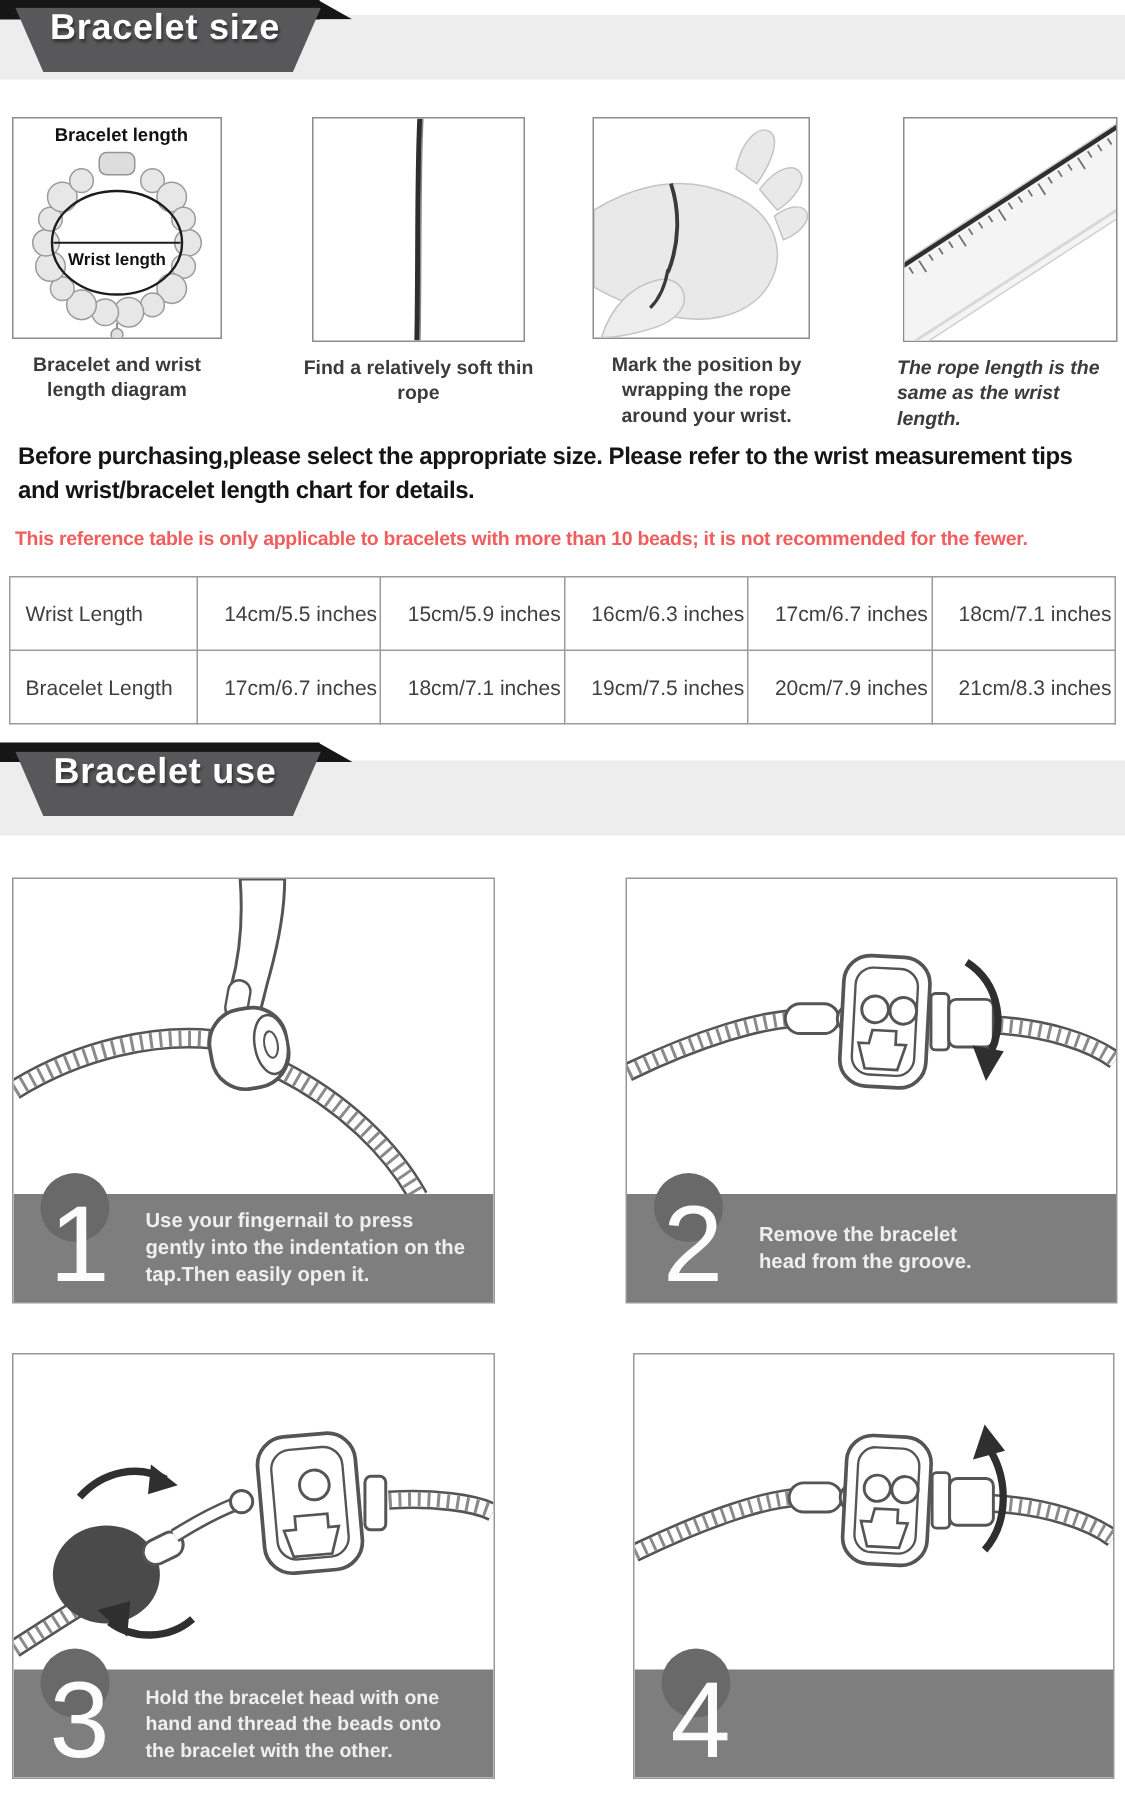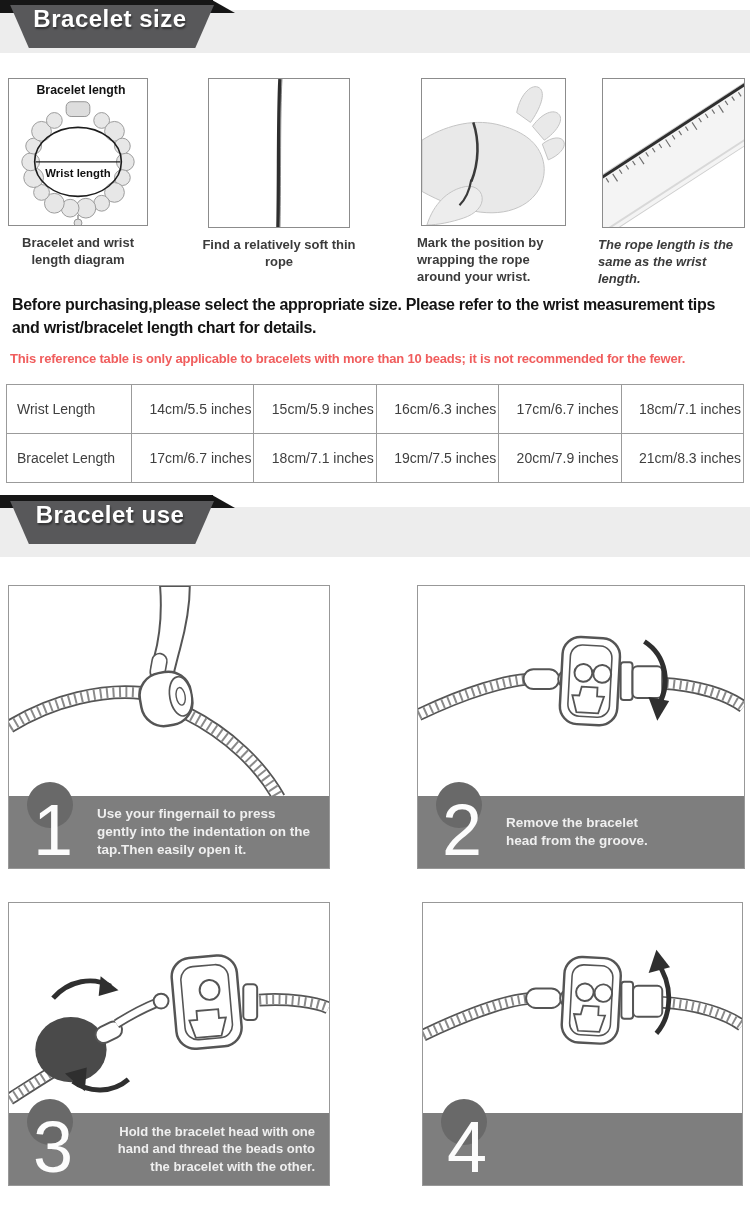--- a/index.html
+++ b/index.html
@@ -88,21 +88,21 @@
   <div class="abs" style="left:190px;top:0;width:178px;text-align:center;">
     <div class="m-panel" style="width:142px;height:150px;margin:0 auto;">
       <svg width="140" height="148" viewBox="0 0 142 150">
         <path d="M72,0 C70,40 71,95 70,150" fill="none" stroke="#2e2e2e" stroke-width="3.6"></path>
         <path d="M74,0 C72,40 73,95 72,150" fill="none" stroke="#8a8a8a" stroke-width="1"></path>
       </svg>
     </div>
     <div class="m-caption">Find a relatively soft thin rope</div>
   </div>
 
-  <div class="abs" style="left:417px;top:0;width:162px;text-align:left;">
+  <div class="abs" style="left:391px;top:0;width:162px;text-align:center;">
     <div class="m-panel" style="width:145px;height:148px;margin-left:4px;">
       <svg width="143" height="146" viewBox="0 0 145 148">
         <path d="M0,62 C22,48 50,40 76,46 C100,52 116,62 122,80 C128,98 120,120 98,130 C72,142 36,134 0,114 Z" fill="#e9e9e9" stroke="#c3c3c3"></path>
         <path d="M96,34 C100,14 112,4 119,9 C126,14 120,30 110,44 Z" fill="#e9e9e9" stroke="#c3c3c3"></path>
         <path d="M112,48 C122,34 134,30 139,36 C144,42 136,54 124,62 Z" fill="#e9e9e9" stroke="#c3c3c3"></path>
         <path d="M122,66 C132,58 142,58 144,64 C146,70 138,78 128,82 Z" fill="#e9e9e9" stroke="#c3c3c3"></path>
         <path d="M52,44 C58,62 58,84 50,104" fill="none" stroke="#3a3a3a" stroke-width="2.6"></path>
         <path d="M5,148 C12,126 26,114 40,110 C52,106 60,112 61,120 C62,129 54,137 42,141 C30,145 16,148 5,148 Z" fill="#ededed" stroke="#c3c3c3"></path>
         <path d="M50,102 C48,114 44,122 38,128" fill="none" stroke="#3a3a3a" stroke-width="2.2"></path>
       </svg>
@@ -235,21 +235,21 @@
       <rect x="-34" y="-46" width="66" height="92" rx="19" fill="#fff" stroke="#555" stroke-width="2.5"></rect>
       <rect x="-25" y="-37" width="48" height="74" rx="13" fill="none" stroke="#555" stroke-width="1.6"></rect>
       <circle cx="3" cy="-12" r="10" fill="#fff" stroke="#555" stroke-width="2"></circle>
       <path d="M-12,8 h22 v9 h7 l-6,18 h-26 l-5,-18 h8 z" fill="#fff" stroke="#555" stroke-width="1.8"></path>
     </g>
     <rect x="236" y="82" width="14" height="36" rx="4" fill="#fff" stroke="#555" stroke-width="2"></rect>
   </svg>
   <div class="step-bar"></div>
   <div class="step-circle"></div>
   <div class="step-num">3</div>
-  <div class="step-text" style="right:14px;font-size:13px;font-weight:700;text-align:right;">Hold the bracelet head with one hand and thread the beads onto the bracelet with the other.</div>
+  <div class="step-text" style="right:14px;font-size:13px;font-weight:700;">Hold the bracelet head with one hand and thread the beads onto the bracelet with the other.</div>
 </div>
 
 <div class="abs step" style="left:422px;top:902px;width:321px;height:284px;">
   <svg width="319" height="212" viewBox="0 0 328 214">
     <g fill="none">
       <path d="M0,134 C50,110 90,97 112,96" stroke="#555" stroke-width="13"></path>
       <path d="M0,134 C50,110 90,97 112,96" stroke="#fff" stroke-width="9.5"></path>
       <path d="M0,134 C50,110 90,97 112,96" stroke="#8a8a8a" stroke-width="9.5" stroke-dasharray="2 4.5"></path>
       <path d="M244,100 C282,102 312,112 328,124" stroke="#555" stroke-width="13"></path>
       <path d="M244,100 C282,102 312,112 328,124" stroke="#fff" stroke-width="9.5"></path>

